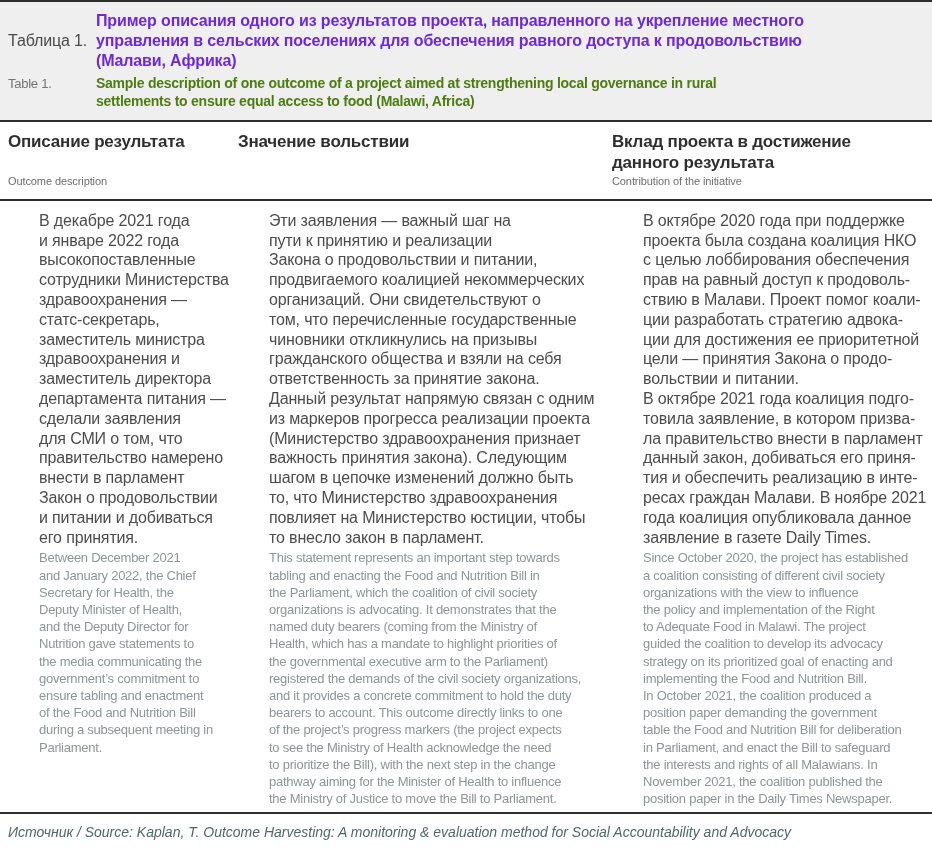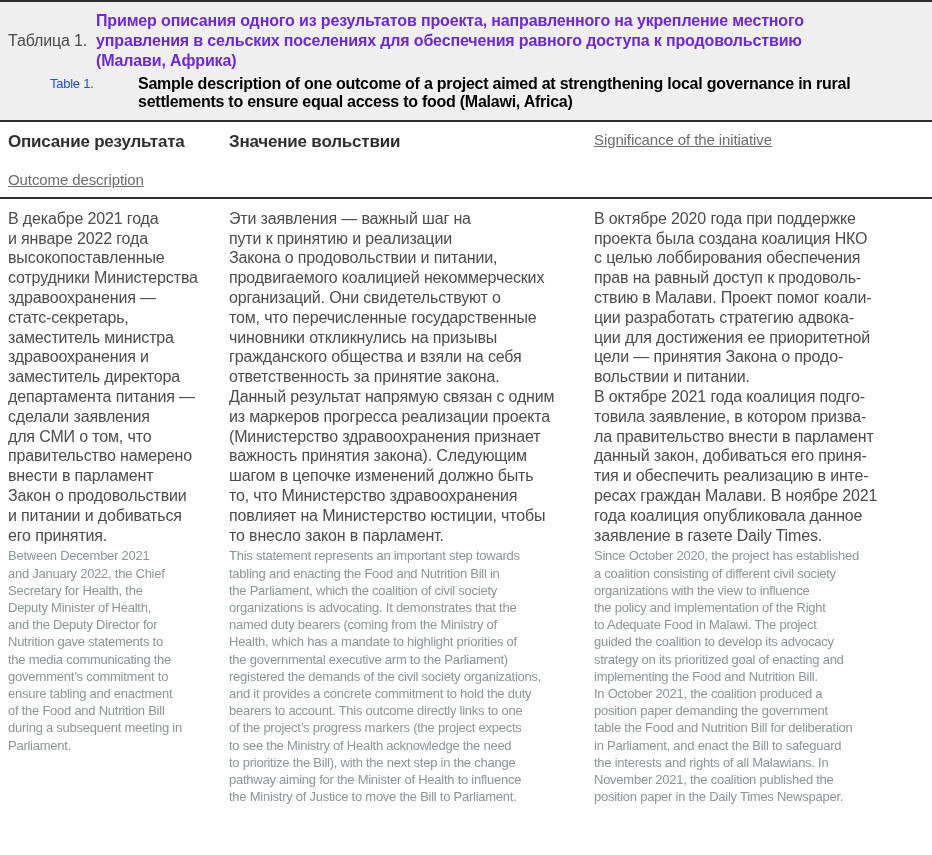--- a/index.html
+++ b/index.html
@@ -19,60 +19,60 @@
     border-bottom:2px solid #2e2e2e;
     padding:9px 10px 10px 8px;
     box-sizing:border-box;
   }
   .cap-row{display:flex;align-items:flex-start;}
   .cap-label{
     flex:0 0 88px;
     font-size:15.5px;line-height:23px;
   }
   .cap-label.ru{color:#4a4a4a;}
-  .cap-label.en{color:#1d4ed8;margin-left:42px;}
+  .cap-label.en{color:#737373;}
   .cap-title{
     flex:1 1 auto;
     font-weight:bold;
     white-space:pre-line;
     font-size:16.5px;line-height:23px;
     letter-spacing:-0.15px;
   }
   .cap-title.ru{color:#6d28d9;}
-  .cap-title.en{color:#000000;font-size:16px;}
+  .cap-title.en{color:#4d7c0f;font-size:14px;}
   .cap-row.en{margin-top:3px;}
   
   .grid{
     display:grid;
     grid-template-columns:221px 365px 314px;
+    column-gap:9px;
     padding-left:8px;
     padding-right:6px;
     box-sizing:border-box;
   }
   
   .head-row{
     border-bottom:2px solid #2e2e2e;
   }
   .head-cell{
     display:flex;flex-direction:column;justify-content:space-between;
     min-height:57px;
     padding:9px 0 9px 0;
   }
   .h-ru{
     font-weight:bold;color:#2f2f2f;
     font-size:17px;line-height:21px;
     white-space:pre-line;letter-spacing:-0.2px;
   }
   .h-en{
-    color:#6e6e6e;font-size:15px;line-height:17px;
+    color:#6e6e6e;font-size:11px;line-height:17px;
     letter-spacing:-0.1px;
-    text-decoration:underline;
-  }
-  
-  .body-row{height:611px;box-sizing:border-box;}
+  }
+  
+  .body-row{height:611px;box-sizing:border-box;margin-left:31px;}
   .body-cell{padding-top:10px;}
   .ru{
     margin:0 0 2px 0;
     font-size:16px;line-height:19.8px;
     color:#4c4c4c;
     white-space:pre-line;
     letter-spacing:-0.15px;
     align-items:center;
   }
   .en{
@@ -112,21 +112,23 @@
 
   <div class="grid head-row">
     <div class="head-cell">
       <div class="h-ru">Описание результата</div>
       <div class="h-en">Outcome description</div>
     </div>
     <div class="head-cell">
       <div class="h-ru">Значение вольствии</div>
     </div>
     <div class="head-cell">
-      <div class="h-en">Significance of the initiative</div>
+      <div class="h-ru">Вклад проекта в достижение
+данного результата</div>
+      <div class="h-en">Contribution of the initiative</div>
     </div>
   </div>
 
   <div class="grid body-row">
     <div class="body-cell">
       <p class="ru">В декабре 2021 года
 и январе 2022 года
 высокопоставленные
 сотрудники Министерства
 здравоохранения —
@@ -218,14 +220,17 @@
 In October 2021, the coalition produced a
 position paper demanding the government
 table the Food and Nutrition Bill for deliberation
 in Parliament, and enact the Bill to safeguard
 the interests and rights of all Malawians. In
 November 2021, the coalition published the
 position paper in the Daily Times Newspaper.</p>
     </div>
   </div>
 
+  <div class="footer">
+    <span>Источник / Source: Kaplan, T. Outcome Harvesting: A monitoring &amp; evaluation method for Social Accountability and Advocacy</span>
+  </div>
 
 </div>
 
 </body></html>

